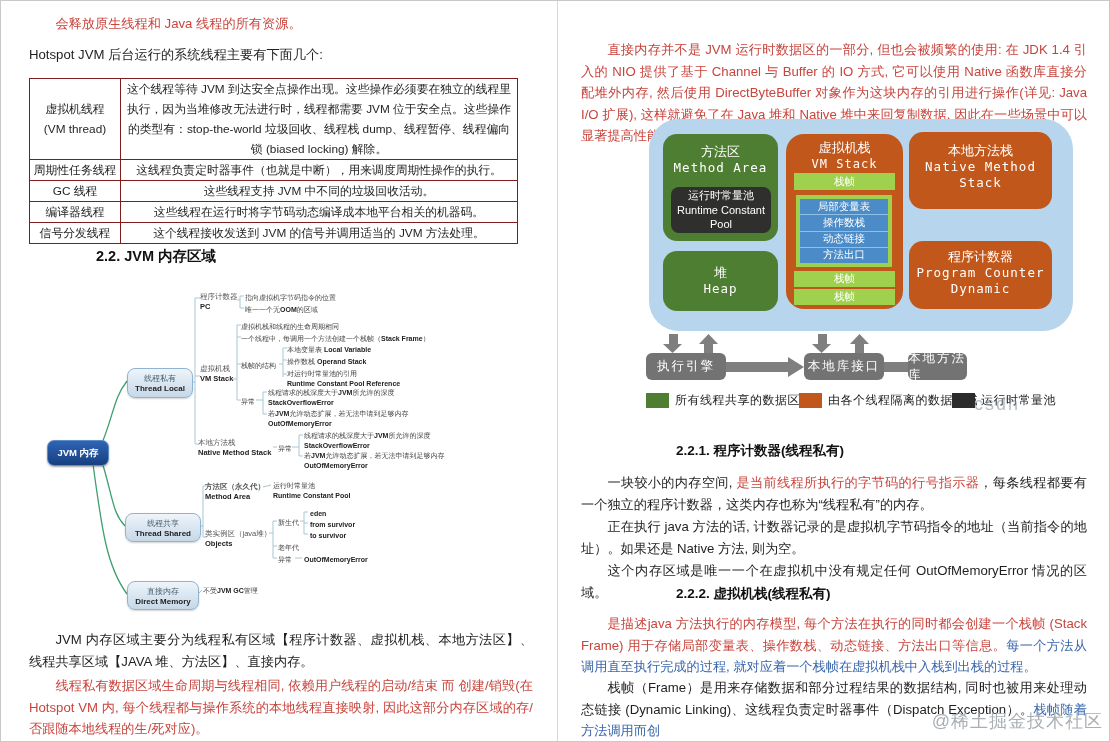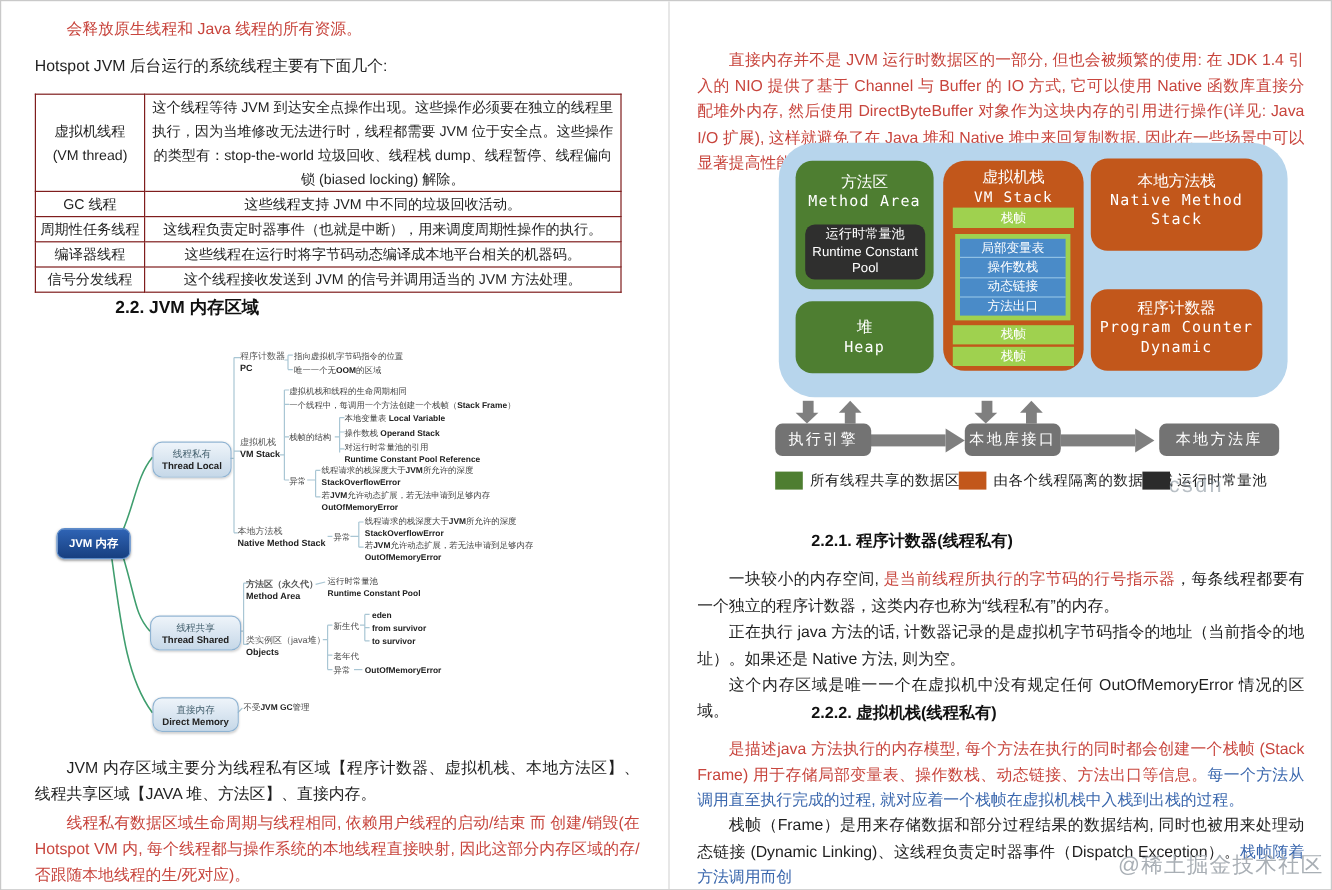--- a/index.html
+++ b/index.html
@@ -77,26 +77,26 @@
 
   <div class="abs para" style="left:28px;top:43px;width:504px;">Hotspot JVM 后台运行的系统线程主要有下面几个:</div>
 
   <table id="thread-table">
     <tbody>
         <tr style="height: 63px;">
           <td class="tcol1">虚拟机线程<br>(VM thread)</td>
           <td class="tcol2">这个线程等待 JVM 到达安全点操作出现。这些操作必须要在独立的线程里执行，因为当堆修改无法进行时，线程都需要 JVM 位于安全点。这些操作的类型有：stop-the-world 垃圾回收、线程栈 dump、线程暂停、线程偏向锁 (biased locking) 解除。</td>
         </tr>
         <tr style="height: 19px;">
+          <td class="tcol1">周期性任务线程</td>
+          <td class="tcol2">这线程负责定时器事件（也就是中断），用来调度周期性操作的执行。</td>
+        </tr>
+        <tr style="height: 19px;">
           <td class="tcol1">GC 线程</td>
           <td class="tcol2">这些线程支持 JVM 中不同的垃圾回收活动。</td>
-        </tr>
-        <tr style="height: 19px;">
-          <td class="tcol1">周期性任务线程</td>
-          <td class="tcol2">这线程负责定时器事件（也就是中断），用来调度周期性操作的执行。</td>
         </tr>
         <tr style="height: 19px;">
           <td class="tcol1">编译器线程</td>
           <td class="tcol2">这些线程在运行时将字节码动态编译成本地平台相关的机器码。</td>
         </tr>
         <tr style="height: 19px;">
           <td class="tcol1">信号分发线程</td>
           <td class="tcol2">这个线程接收发送到 JVM 的信号并调用适当的 JVM 方法处理。</td>
         </tr>
       </tbody>
@@ -302,21 +302,21 @@
         <rect x="854" y="342" width="9" height="10"></rect>
       <rect x="724" y="361" width="63" height="10"></rect>
         <polygon points="787,356 787,376 803,366"></polygon>
       <rect x="883" y="361" width="62" height="10"></rect>
         <polygon points="945,356 945,376 961,366"></polygon>
     </g>
   </svg>
 
   <div class="dg-blue" style="left:645px;top:352px;width:80px;height:27px;">执行引擎</div>
   <div class="dg-blue" style="left:803px;top:352px;width:80px;height:27px;">本地库接口</div>
-  <div class="dg-blue" style="left:965px;top:352px;width:100px;height:27px;">本地方法库</div>
+  <div class="dg-blue" style="left:907px;top:352px;width:59px;height:27px;">本地方法库</div>
 
   <div id="diagram-legend">
       <div class="legend-item" style="left: 645px; top: 391px;">
         <span class="legend-swatch" style="background: rgb(78, 126, 49);"></span>
         <span class="legend-label">所有线程共享的数据区域</span>
       </div>
       <div class="legend-item" style="left: 798px; top: 391px;">
         <span class="legend-swatch" style="background: rgb(194, 87, 27);"></span>
         <span class="legend-label">由各个线程隔离的数据区域</span>
       </div>

